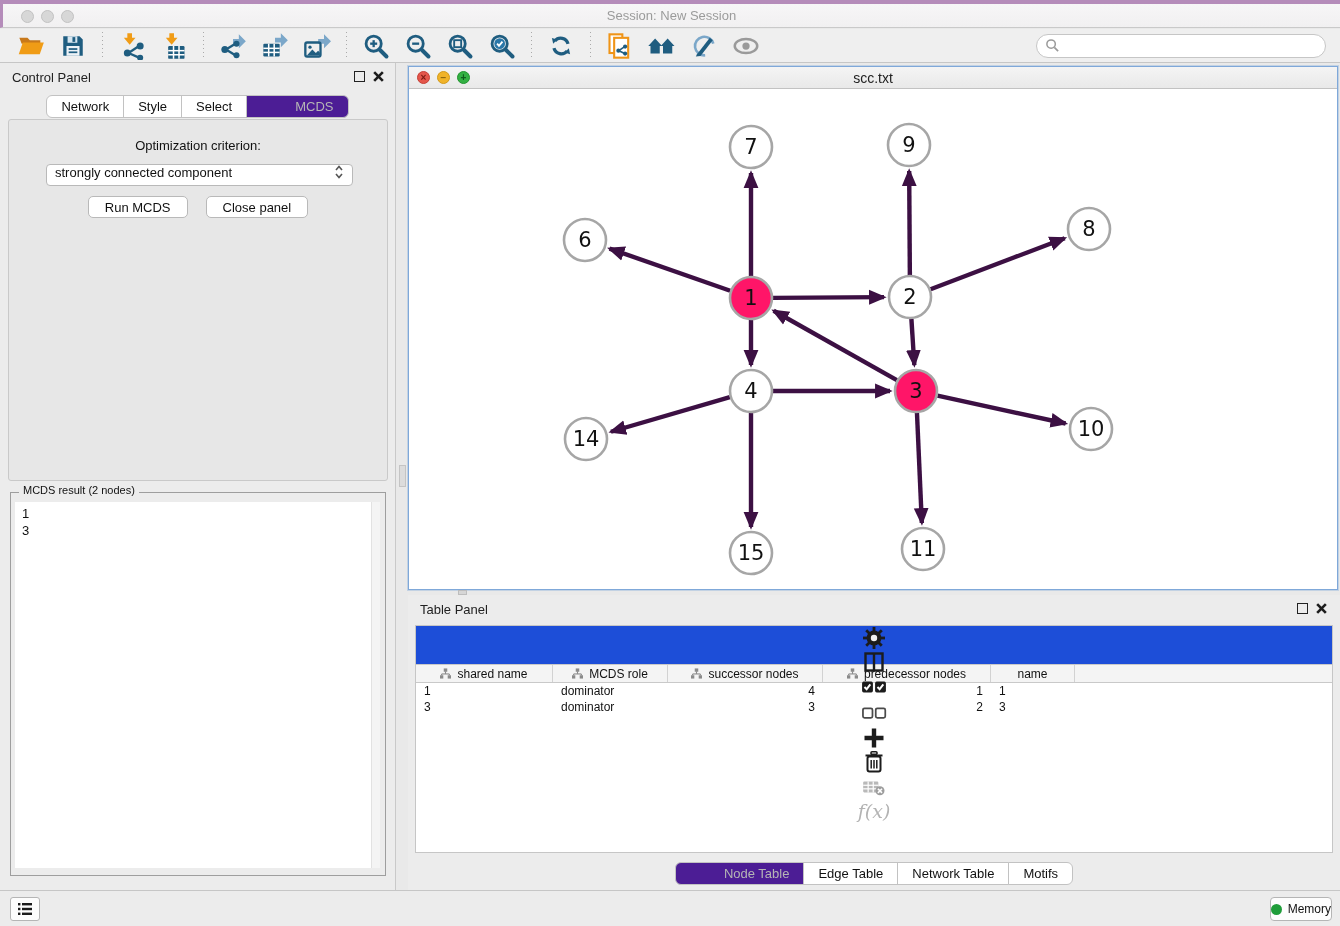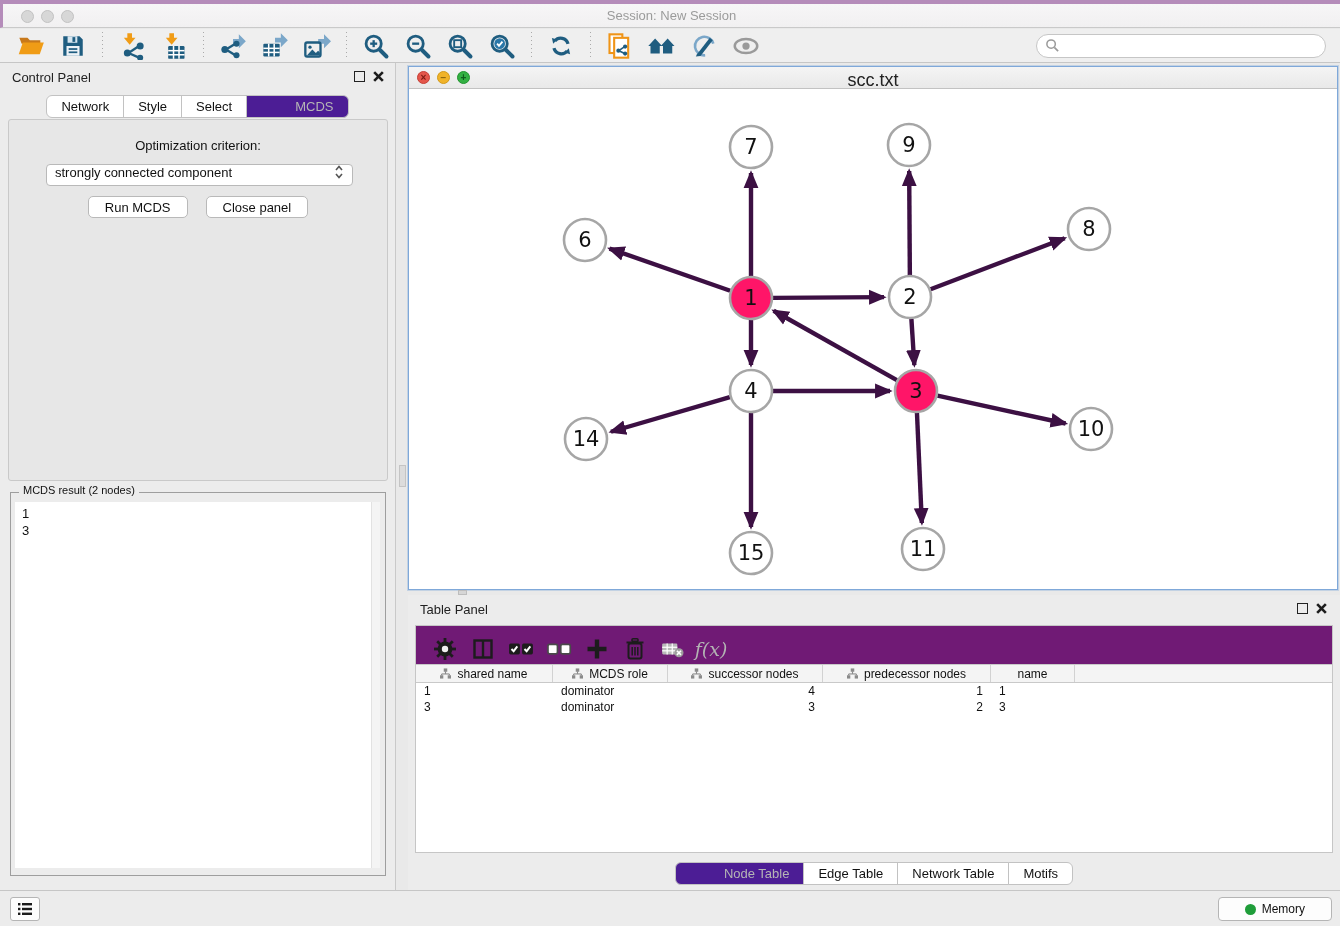--- a/index.html
+++ b/index.html
@@ -64,57 +64,57 @@
   .result-area { position:absolute; left:4px; top:9px; right:5px; bottom:7px; background:#fff; }
   .result-scroll { position:absolute; right:0; top:0; bottom:0; width:9px; background:#f4f4f4;
                    border-left:1px solid #e2e2e2; }
   .result-text { padding:3px 0 0 7px; font-size:13px; color:#111; line-height:17px; }
 
   
   .net-window { position:absolute; left:408px; top:3px; width:930px; height:524px;
                 border:1px solid #7fa8d9; background:#fff; box-shadow:0 0 0 1px rgba(127,168,217,.35); }
   .net-titlebar { position:relative; height:22px; background:linear-gradient(#f4f4f4,#e9e9e9);
                   border-bottom:1px solid #c2c2c2; }
-  .net-title { position:absolute; left:0; right:0; top:3px; text-align:center; font-size:18px; color:#222; }
+  .net-title { position:absolute; left:0; right:0; top:3px; text-align:center; font-size:14px; color:#222; }
   .tl { position:absolute; top:4px; width:13px; height:13px; border-radius:50%; font-size:10px;
         line-height:12px; text-align:center; font-weight:bold; }
   .tl-red { left:8px; background:#e4564b; border:1px solid #c63f36; color:#7c1a12; }
   .tl-yellow { left:28px; background:#f0b32a; border:1px solid #d39a19; color:#8a6612; }
   .tl-green { left:48px; background:#33b043; border:1px solid #22942f; color:#0f5c1c; }
   .net-canvas { position:absolute; left:0; top:22px; width:928px; height:500px; background:#fff; }
   .h-split-handle { position:absolute; left:458px; top:527px; width:9px; height:5px;
                     background:#d6d6d6; border:1px solid #bdbdbd; }
   .v-split-handle { position:absolute; left:399px; top:402px; width:7px; height:22px;
                     background:#dcdcdc; border:1px solid #c4c4c4; }
 
   
   .table-panel { position:absolute; left:408px; top:532px; width:932px; height:295px; background:#ececec; }
   .tp-inner { position:absolute; left:7px; top:30px; right:7px; bottom:37px; background:#fff;
               border:1px solid #c6c6c6; }
-  .tp-toolbar { height:38px; background:#701a75; display:flex; align-items:flex-end; padding:0 10px; }
+  .tp-toolbar { height:38px; background:#1d4ed8; display:flex; align-items:center; padding:0 10px;flex-direction:column; }
   .tp-btn { width:32px; height:30px; display:flex; align-items:center; justify-content:center; margin:0 3px; }
   .fx-label { font-family:"DejaVu Serif", serif; font-style:italic; font-size:19px; color:#b3b3b3; }
   .tbl-header { display:flex; height:19px; background:#f4f4f4; border-top:1px solid #c9c9c9;
                 border-bottom:1px solid #c9c9c9; }
   .th-cell { display:flex; align-items:center; justify-content:center; gap:6px; font-size:12px;
              color:#111; border-right:1px solid #d2d2d2; height:100%; }
   .tbl-row { display:flex; height:16px; background:#fff; }
   .td-cell { font-size:12px; color:#111; padding:1px 8px 0 8px; height:100%; }
   .w0{width:137px;} .w1{width:115px;} .w2{width:155px;text-align:center;} .w3{width:168px;} .w4{width:84px;}
   .ta-l{text-align:left;} .ta-r{text-align:right;}
   .tp-tabs { position:absolute; left:0; right:0; bottom:5px; display:flex; justify-content:center; }
 
   
   .statusbar { position:absolute; left:0; top:890px; width:1340px; height:36px; background:#ececec;
                border-top:1px solid #c6c6c6; }
   .status-btn { position:absolute; left:10px; top:6px; width:30px; height:24px; background:#fdfdfd;
                 border:1px solid #b5b5b5; border-radius:3px; display:flex; align-items:center; justify-content:center; }
   .memory-btn { position:absolute; right:8px; top:6px; height:24px; background:#fdfdfd;
                 border:1px solid #b5b5b5; border-radius:4px; display:flex; align-items:center;
-                gap:6px; padding:0 26px; font-size:12px; color:#111;
+                gap:6px; padding:0 0; font-size:12px; color:#111;
                 font-family:"Liberation Sans",sans-serif; }
   .green-dot { width:11px; height:11px; border-radius:50%; background:#1f9d3a; }
 </style>
 </head>
 <body>
 
 <div class="root">
 
   <div class="desktop-strip"></div>
 

